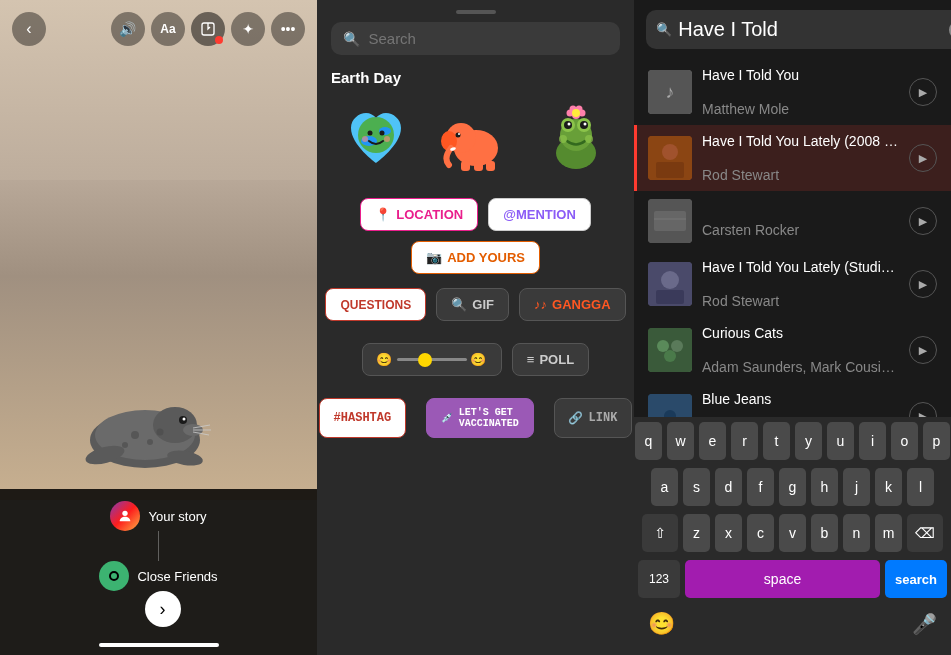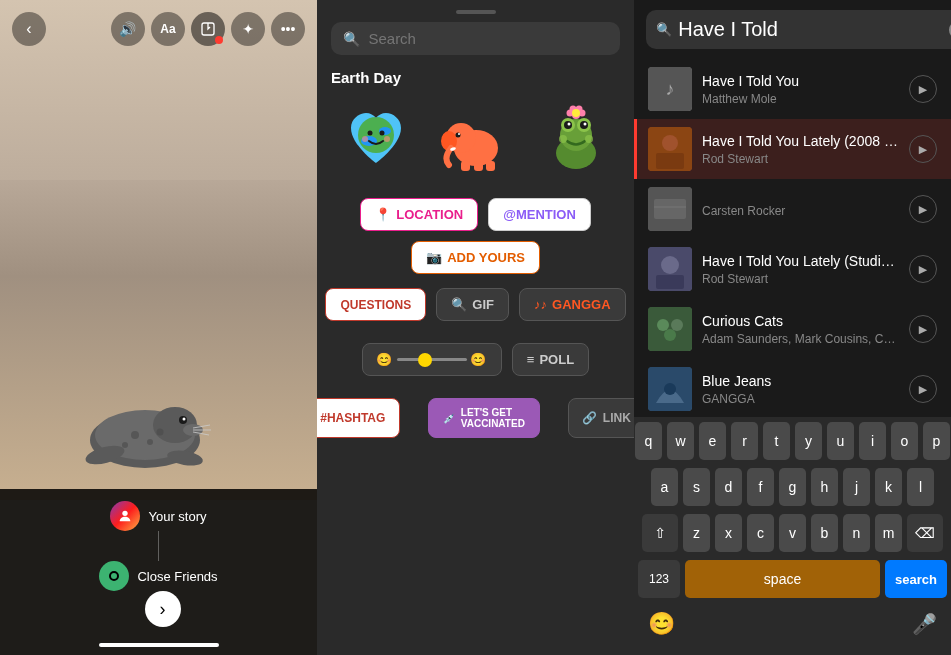--- a/index.html
+++ b/index.html
@@ -272,22 +272,23 @@
     }
     .p2-tags-row3 {
       display: flex;
       justify-content: center;
       gap: 10px;
       padding: 0 14px 14px;
     }
     .p2-tags-row4 {
       display: flex;
       justify-content: center;
-      gap: 28px;
+      gap: 20px;
       padding: 0 26px;
+      font-family: Liberation Mono, monospace;
     }
     .slider-tag-inner {
       display: flex;
       align-items: center;
       gap: 4px;
       width: 110px;
     }
     .slider-line {
       flex: 1;
       height: 3px;
@@ -402,22 +403,22 @@
     .p3-song-title {
       color: #fff;
       font-size: 14px;
       font-weight: 500;
       white-space: nowrap;
       overflow: hidden;
       text-overflow: ellipsis;
     }
     .p3-song-artist {
       color: #888;
-      font-size: 12px;
-      margin-top: 3px;
+      font-size: 14px;
+      margin-top: 18px;
       white-space: nowrap;
       overflow: hidden;
       text-overflow: ellipsis;
     }
     .p3-play-btn {
       width: 28px;
       height: 28px;
       border-radius: 50%;
       border: 1.5px solid #555;
       display: flex;
@@ -857,21 +858,21 @@
       <div class="kb-key">x</div>
       <div class="kb-key">c</div>
       <div class="kb-key">v</div>
       <div class="kb-key">b</div>
       <div class="kb-key">n</div>
       <div class="kb-key">m</div>
       <div class="kb-key dark" style="width:36px;">⌫</div>
     </div>
     <div class="kb-row" style="padding-bottom:8px;align-items:center;">
       <div class="kb-key dark numbers" style="width:42px;font-size:12px;">123</div>
-      <div class="kb-key space wide" style="flex:3;background:#a16207;">space</div>
+      <div class="kb-key space wide" style="flex:3;background:#a21caf;">space</div>
       <div class="kb-key search-key">search</div>
     </div>
     <div class="kb-bottom-row">
       <span class="kb-emoji">😊</span>
       <span class="kb-mic">🎤</span>
     </div>
   </div>
 </div>
 
 </body></html>

